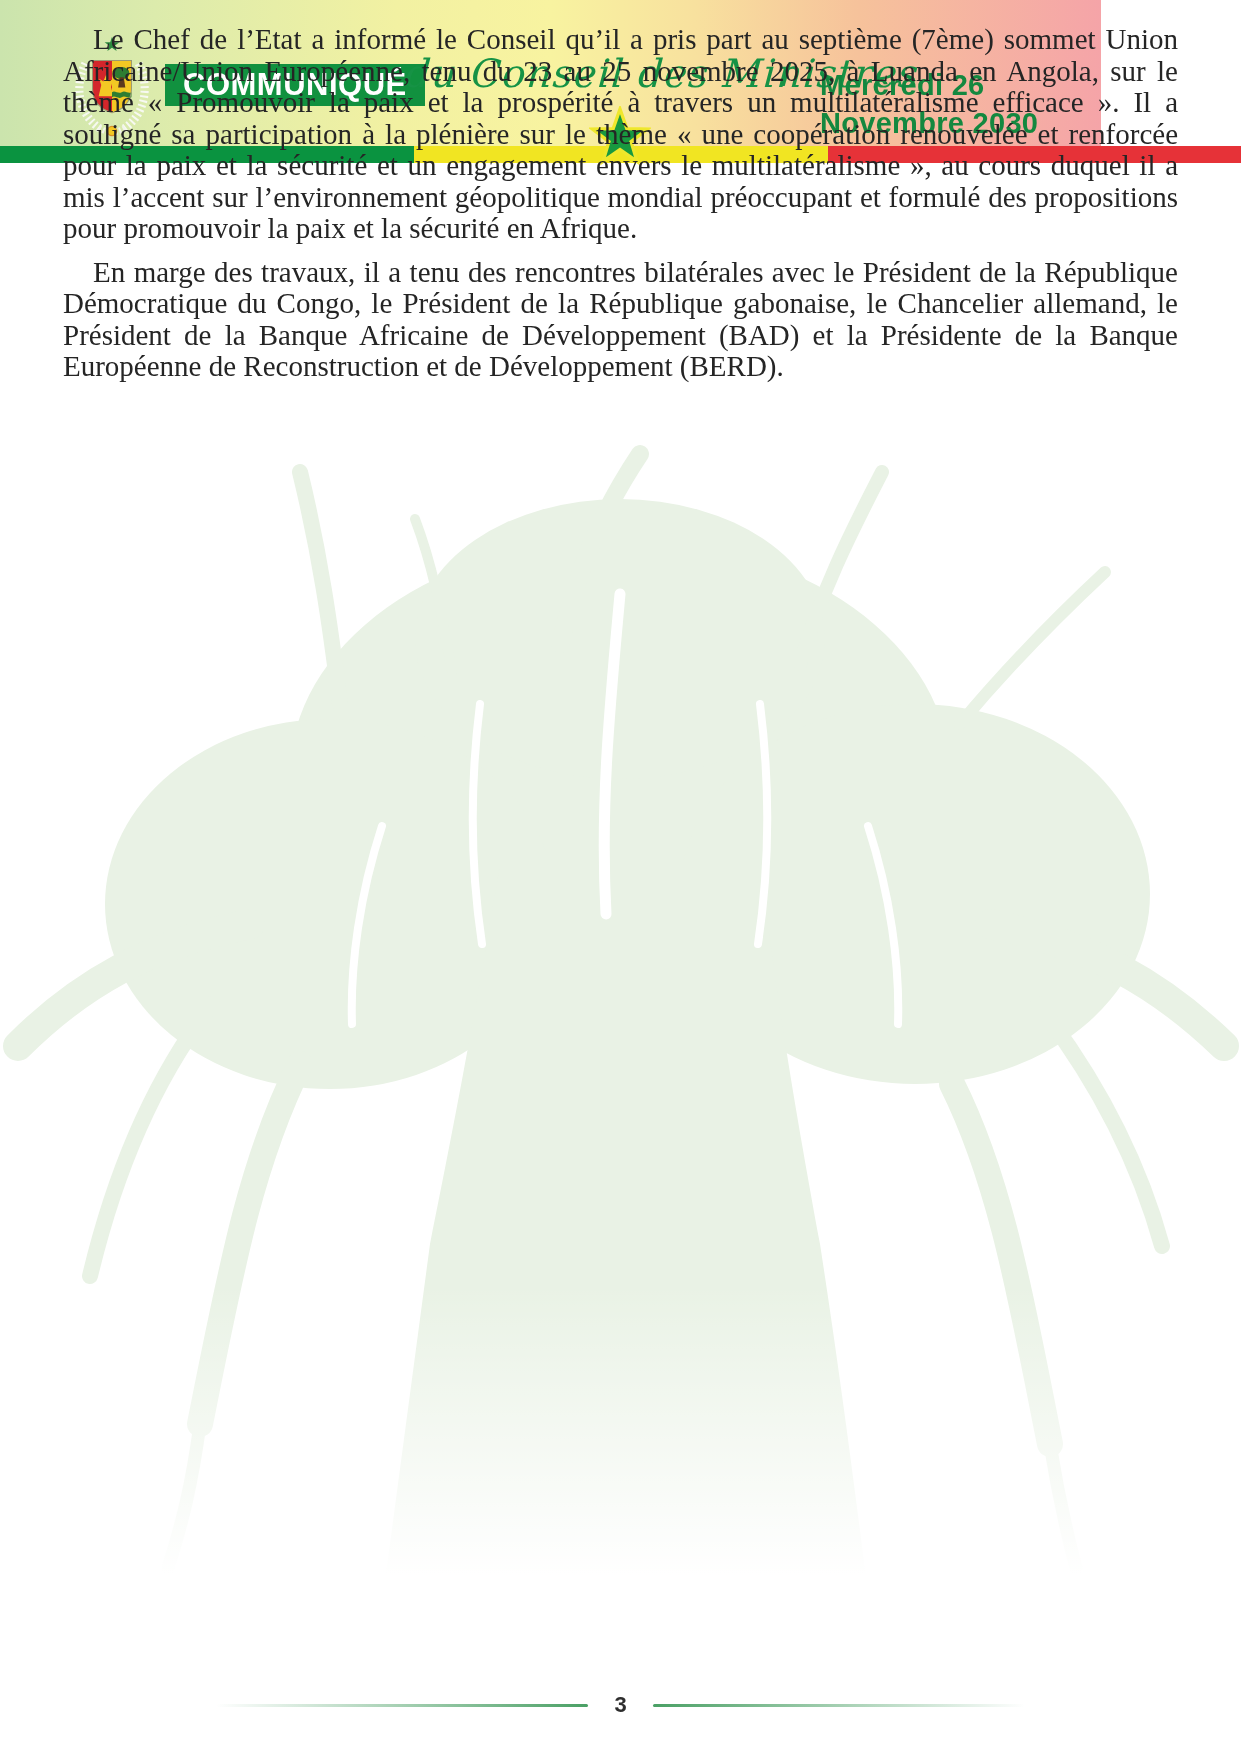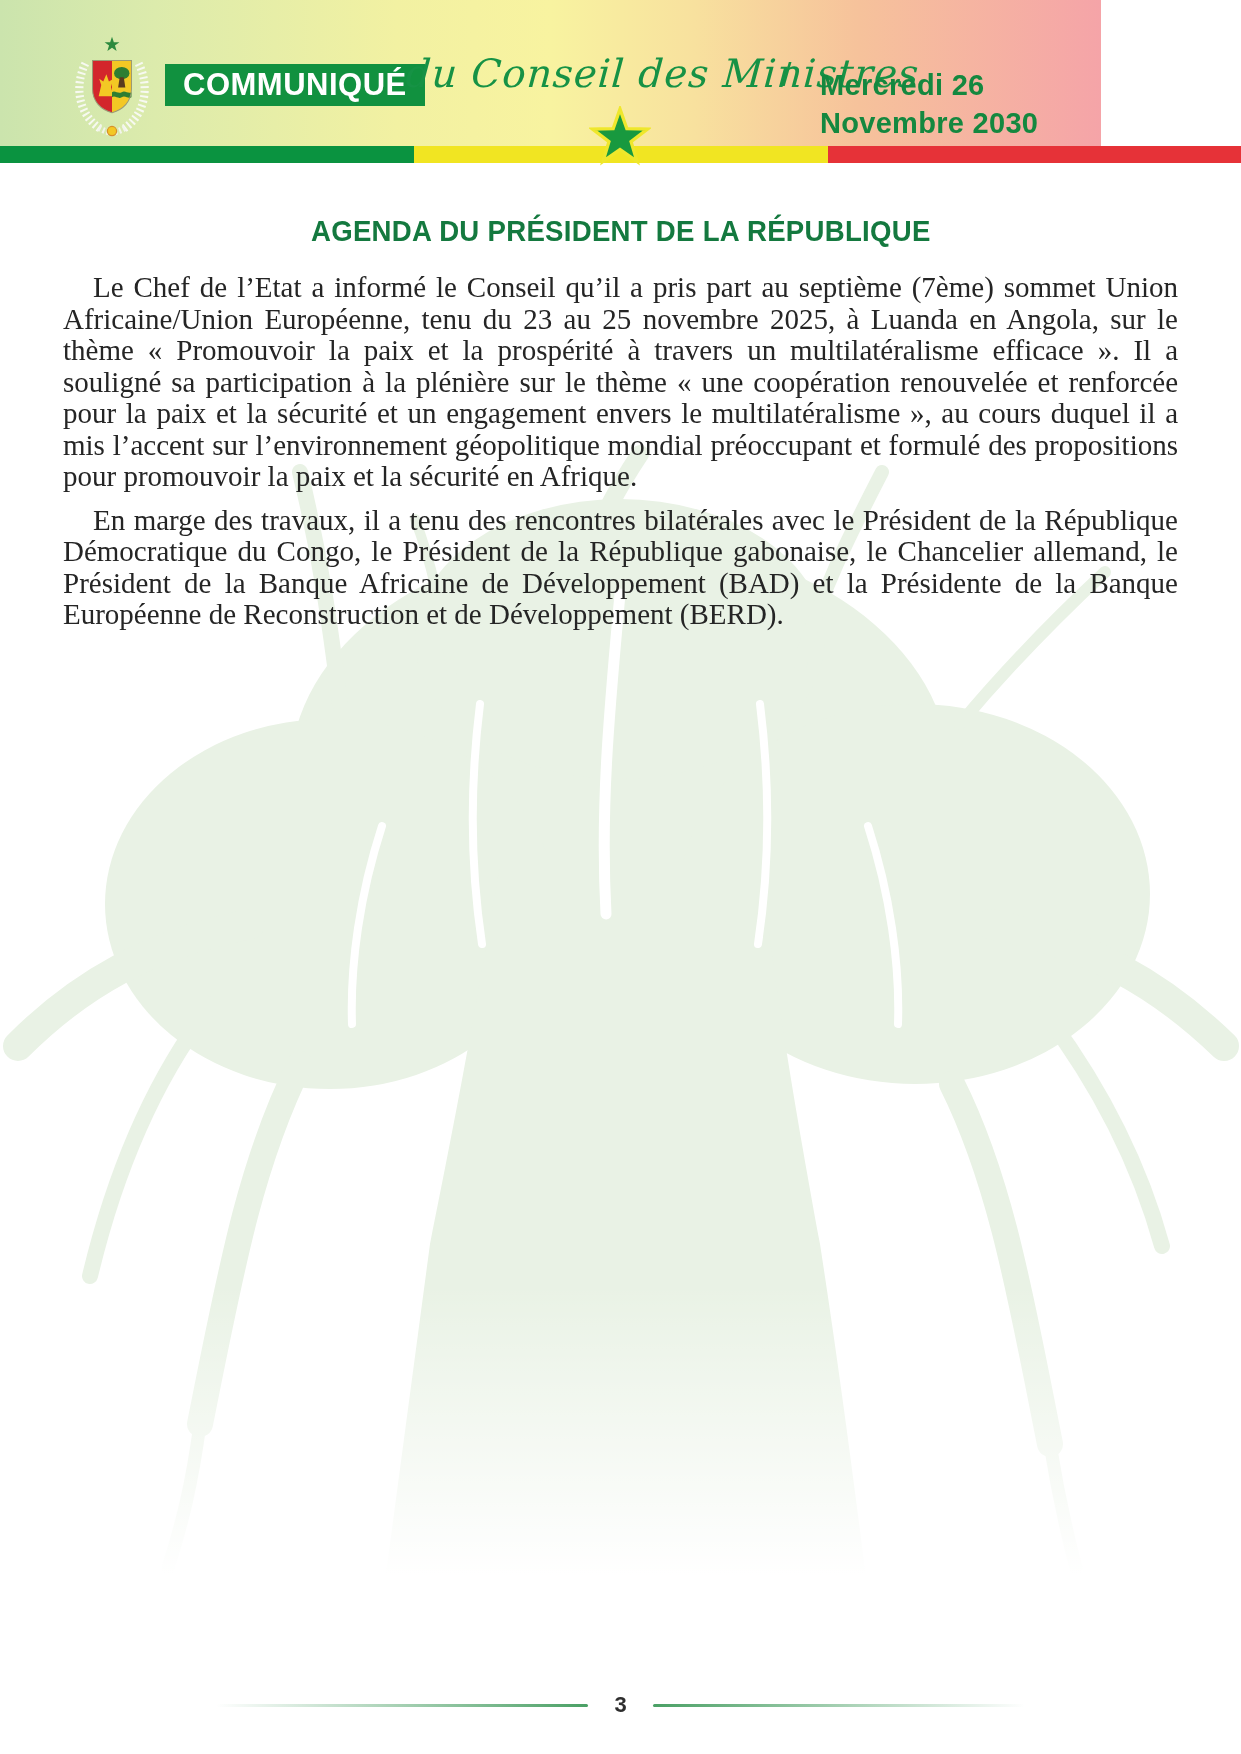--- a/index.html
+++ b/index.html
@@ -166,21 +166,20 @@
       <path d="M480 260 C 470 340, 470 420, 482 500" stroke-width="8"></path>
       <path d="M760 260 C 770 340, 770 420, 758 500" stroke-width="8"></path>
       <path d="M382 382 C 360 450, 350 520, 352 580" stroke-width="8"></path>
       <path d="M868 382 C 890 450, 900 520, 898 580" stroke-width="8"></path>
     </g>
 
     <rect x="0" y="840" width="1241" height="470" fill="url(#wfade)"></rect>
   </svg>
 
   <main class="doc-main">
-    <h1 class="doc-title"><span>AGENDA DU PRÉSIDENT DE LA RÉPUBLIQUE</span></h1>
     <p>Le Chef de l’Etat a informé le Conseil qu’il a pris part au septième (7ème) sommet Union Africaine/Union Européenne, tenu du 23 au 25 novembre 2025, à Luanda en Angola, sur le thème « Promouvoir la paix et la prospérité à travers un multilatéralisme efficace ». Il a souligné sa participation à la plénière sur le thème « une coopération renouvelée et renforcée pour la paix et la sécurité et un engagement envers le multilatéralisme », au cours duquel il a mis l’accent sur l’environnement géopolitique mondial préoccupant et formulé des propositions pour promouvoir la paix et la sécurité en Afrique.</p>
     <p>En marge des travaux, il a tenu des rencontres bilatérales avec le Président de la République Démocratique du Congo, le Président de la République gabonaise, le Chancelier allemand, le Président de la Banque Africaine de Développement (BAD) et la Présidente de la Banque Européenne de Reconstruction et de Développement (BERD).</p>
   </main>
 
   <footer class="footer">
     <div class="f-line f-line-left"></div>
     <div class="page-num">3</div>
     <div class="f-line f-line-right"></div>
   </footer>
 

